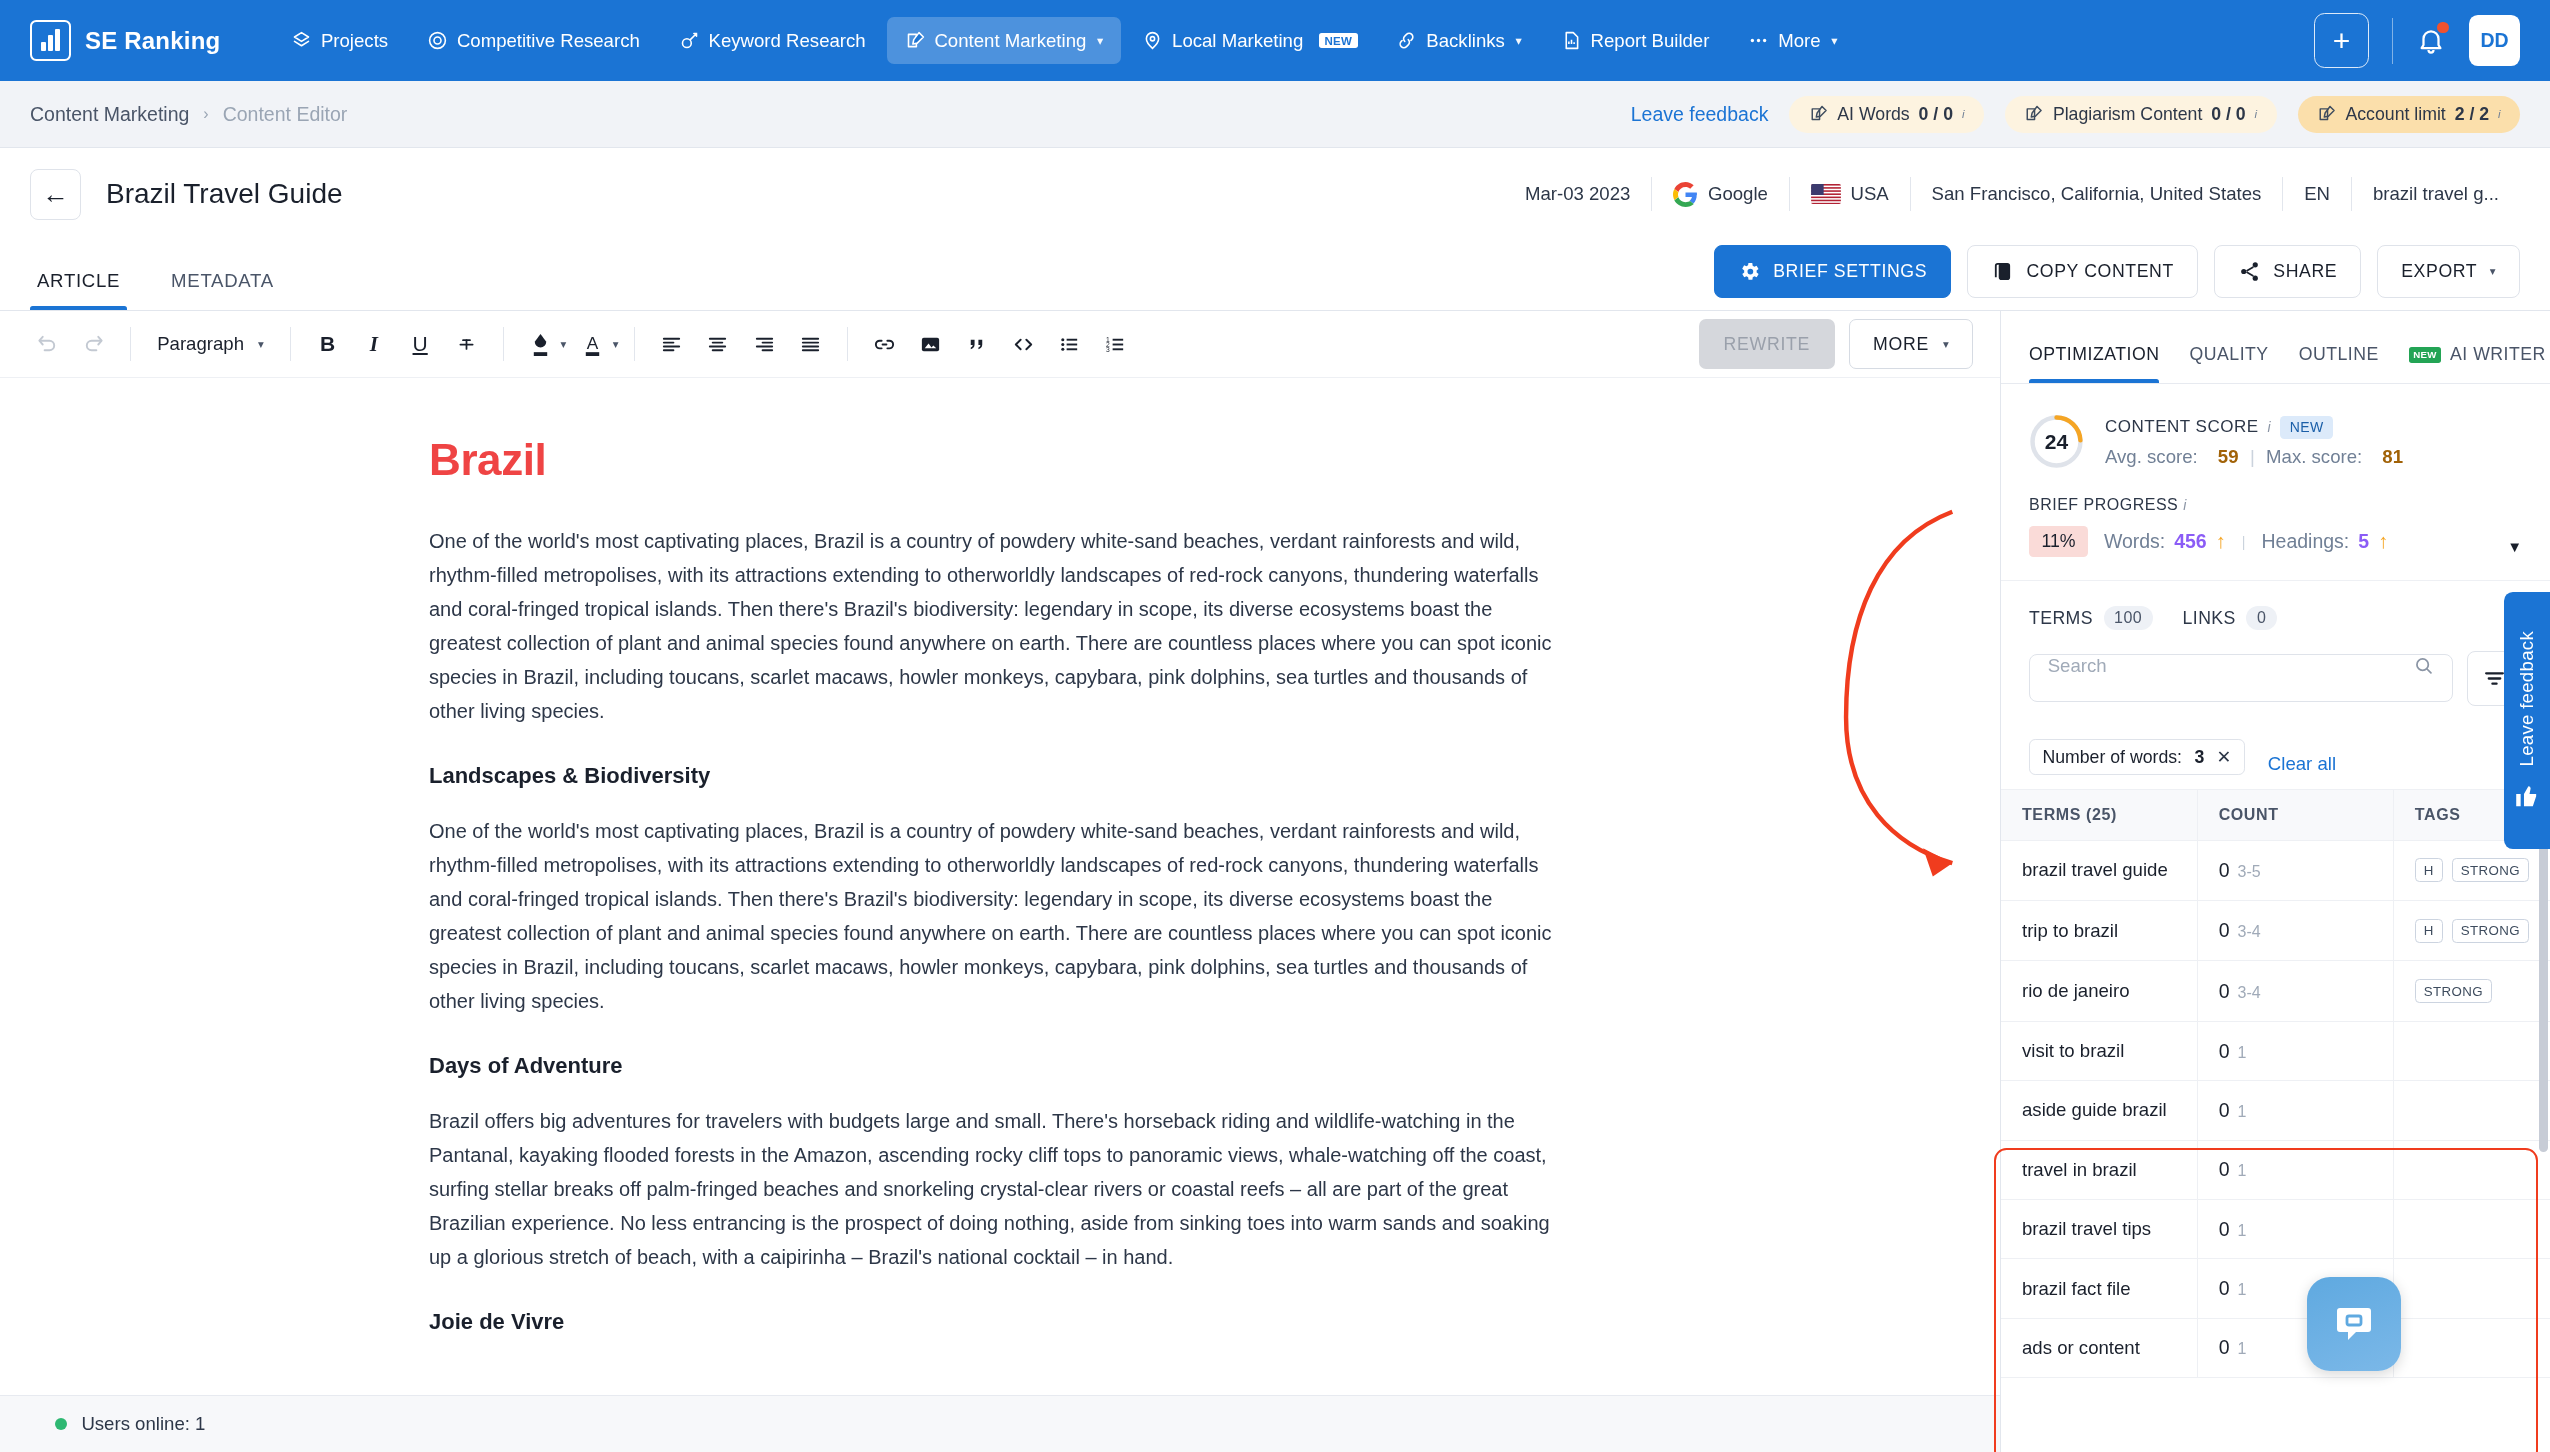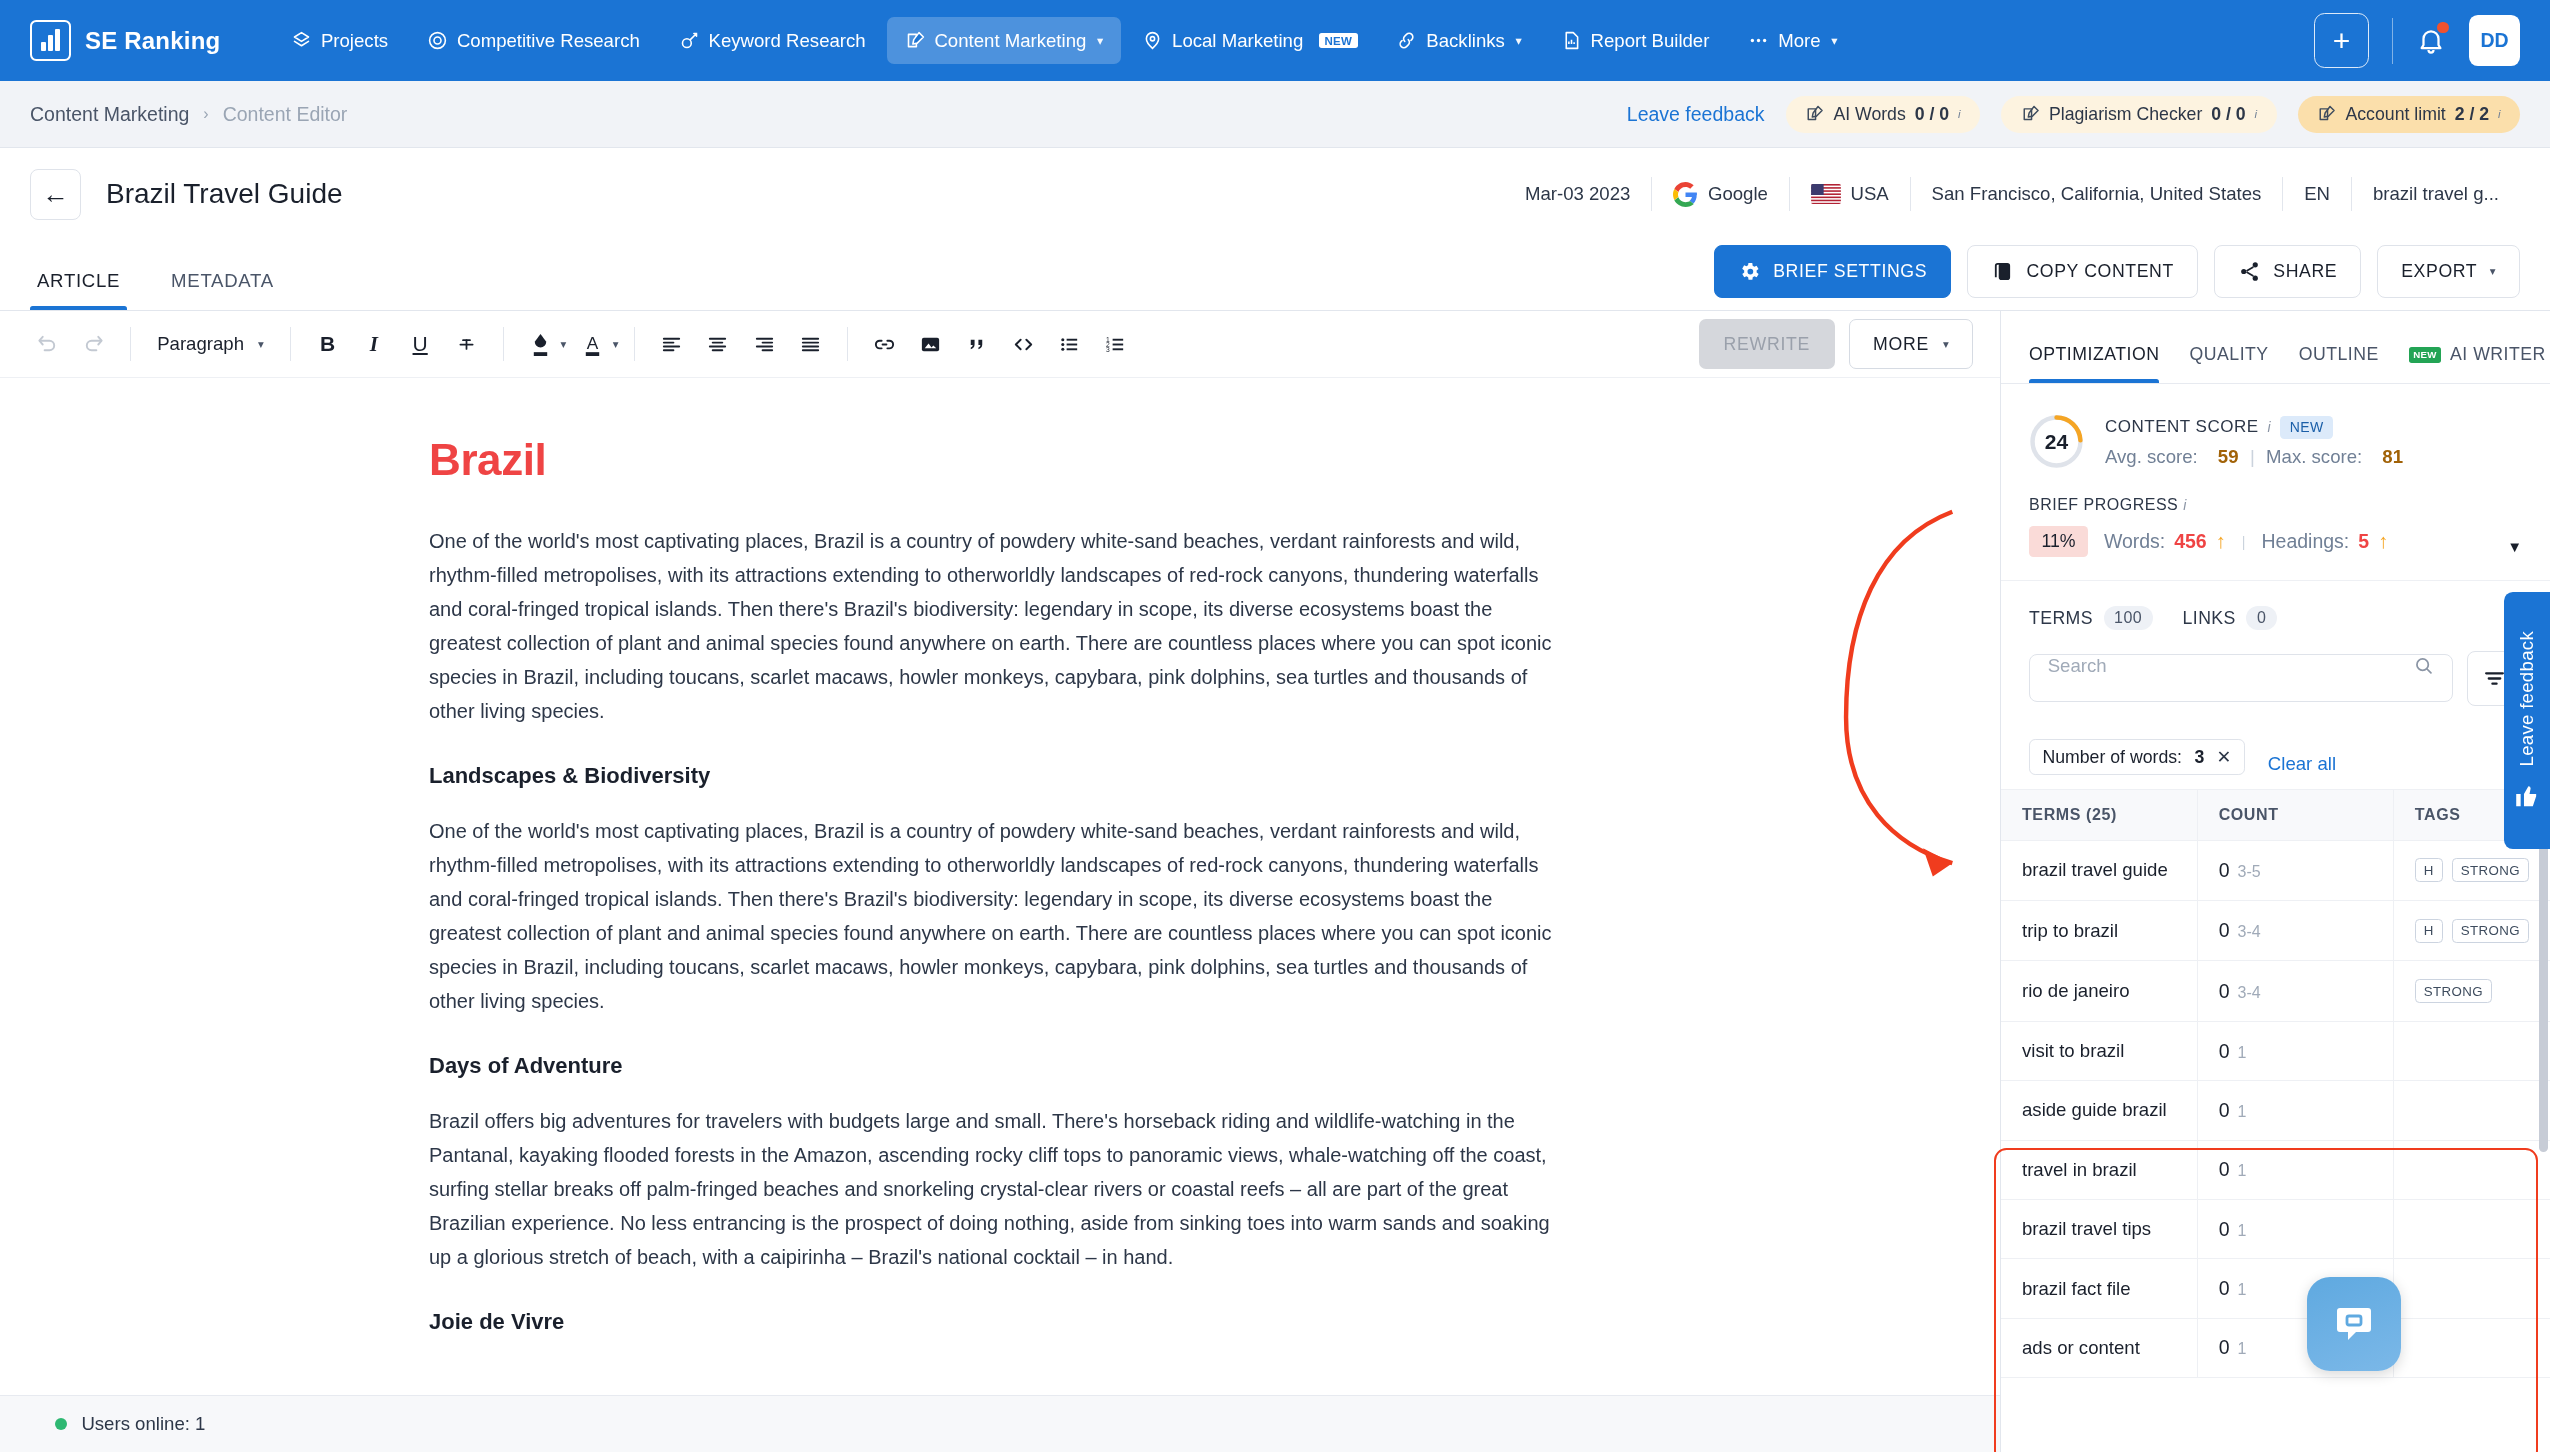--- a/index.html
+++ b/index.html
@@ -178,21 +178,21 @@
   .chip-new { background: #dceafa; color: #1b5fa8; font-size: 14px; padding: 3.5px 9.7px; border-radius: 4.4px; letter-spacing: 0.4px; }
   .score-sub { font-size: 18.6px; color: #718096; }
   .score-sub b { color: #a16207; margin-left: 15px; }
   .score-sub .vsep { color: #cbd3dd; margin: 0 6.2px; }
 
   .brief-block { padding: 3.5px 28px 23px; border-bottom: 0.9px solid #eef0f4; position: relative; }
   .brief-title { font-size: 16px; color: #2d3748; letter-spacing: 0.5px; margin-bottom: 12.4px; }
   .brief-row { display: flex; align-items: center; gap: 16px; }
   .pct { background: #fadbd8; color: #1a202c; font-size: 17.7px; padding: 5.3px 12.4px; border-radius: 4.4px; }
   .brief-stat { font-size: 19.5px; color: #718096; display: flex; align-items: center; gap: 8.9px; }
-  .brief-stat b { color: #ef4444; }
+  .brief-stat b { color: #8b5cf6; }
   .uparrow { color: #f5a524; font-size: 20.4px; }
   .collapse { position: absolute; right: 28px; top: 46px; color: #1a202c; font-size: 15px; cursor: pointer; }
 
   .subtabs { display: flex; align-items: center; gap: 30px; padding: 25px 28px 21px; }
   .subtab { display: flex; align-items: center; gap: 10.6px; font-size: 17.7px; color: #2d3748; letter-spacing: 0.4px; cursor: pointer; }
   .count-pill { background: #eef1f6; color: #4a5568; font-size: 16px; border-radius: 12.4px; padding: 2.7px 10.6px; }
 
   .searchrow { display: flex; align-items: center; gap: 14px; padding: 0 28px 19.5px; }
   .searchbox {
     flex: 1; height: 48px; border: 0.9px solid #dfe3ea; border-radius: 8px; display: flex;
@@ -375,21 +375,21 @@
           </svg>
         <span>AI Words</span>
         <span class="val">0 / 0</span>
         <span class="sup">i</span>
       </div>
       <div class="pill">
         <svg width="19.5" height="19.5" viewBox="0 0 24 24" fill="none" stroke="#3e4c5e" stroke-width="1.8" stroke-linejoin="round">
             <path d="M4 6h9v13H4z"></path>
             <path d="M16 3l5 5-7 7-5 1 1-5 6-8z"></path>
           </svg>
-        <span>Plagiarism Checker</span>
+        <span>Plagiarism Content</span>
         <span class="val">0 / 0</span>
         <span class="sup">i</span>
       </div>
       <div class="pill warn">
         <svg width="19.5" height="19.5" viewBox="0 0 24 24" fill="none" stroke="#3e4c5e" stroke-width="1.8" stroke-linejoin="round">
             <path d="M4 6h9v13H4z"></path>
             <path d="M16 3l5 5-7 7-5 1 1-5 6-8z"></path>
           </svg>
         <span>Account limit</span>
         <span class="val">2 / 2</span>

